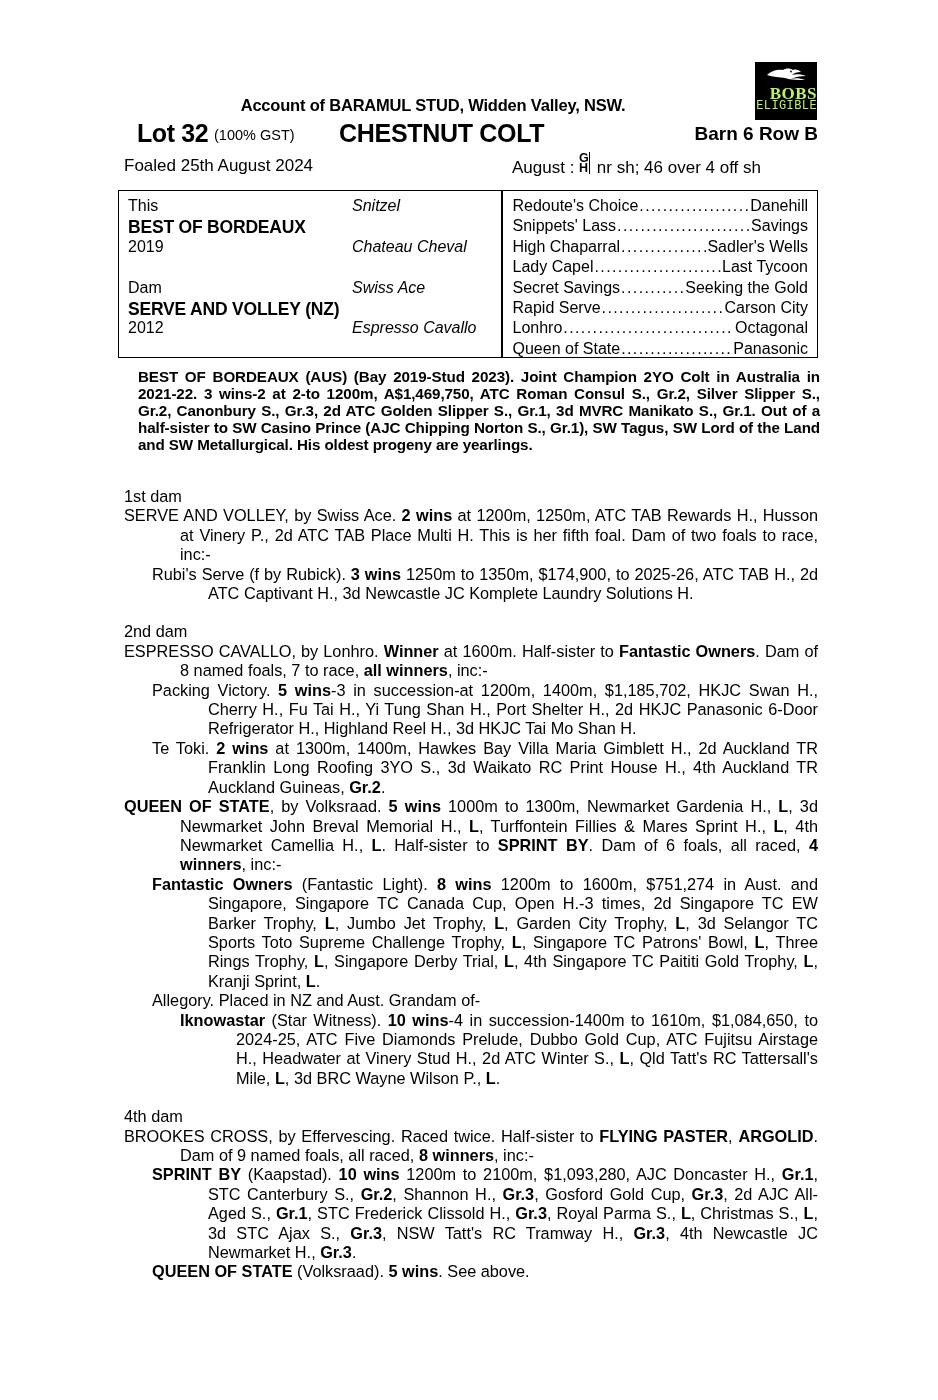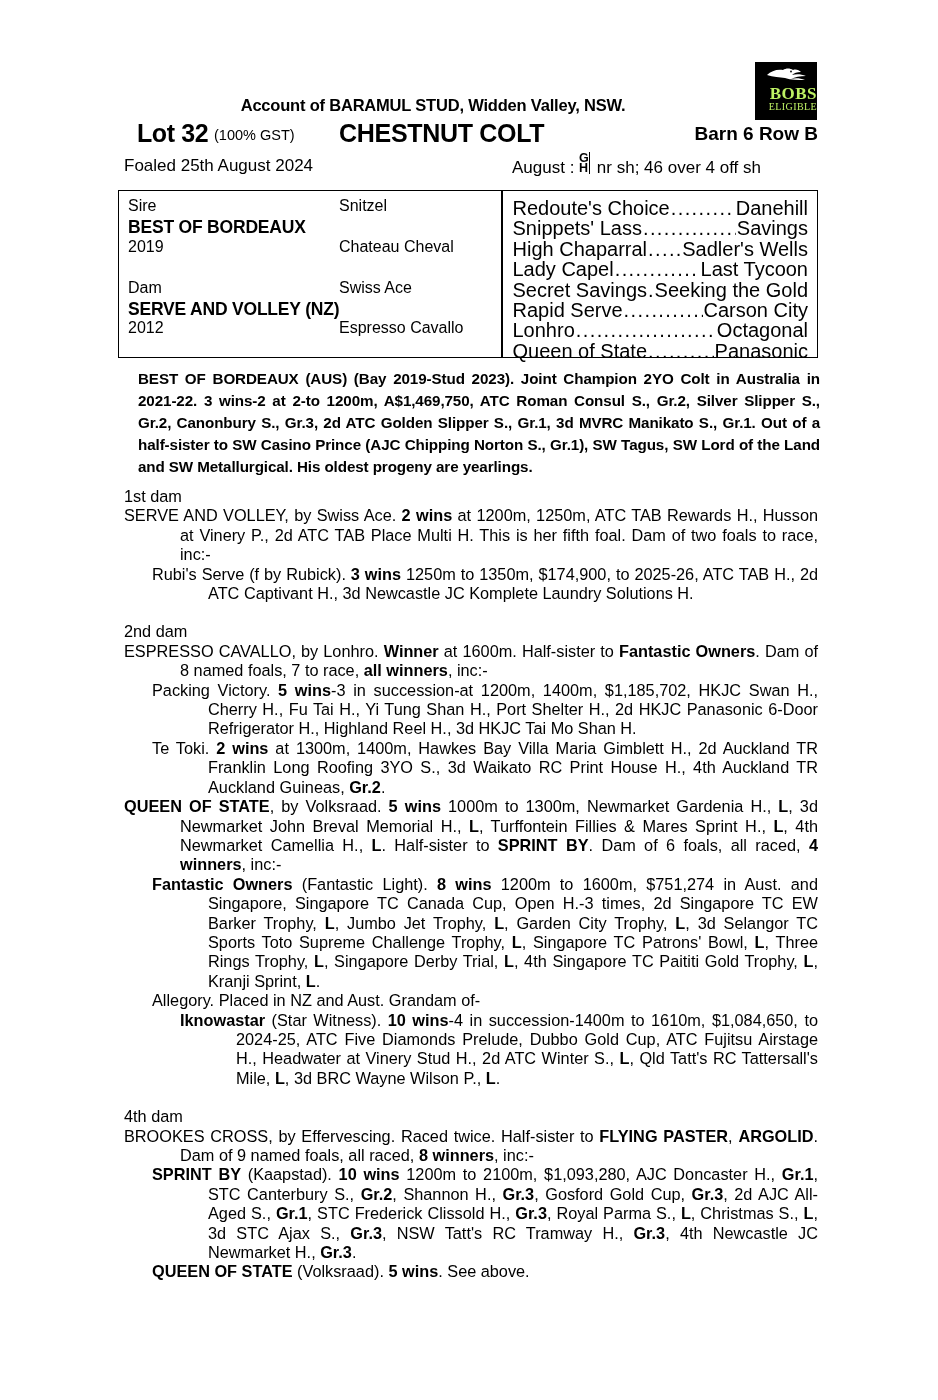--- a/index.html
+++ b/index.html
@@ -44,22 +44,22 @@
     display: block;
     font-family: "Liberation Serif", serif;
     font-weight: bold;
     font-size: 17px;
     line-height: 17px;
     letter-spacing: 0.5px;
     margin-top: 1px;
   }
   .bobs-logo .bobs-sub {
     display: block;
-    font-family: Liberation Serif, serif;
-    font-size: 10px;
+    font-family: Liberation Mono, monospace;
+    font-size: 12px;
     line-height: 9px;
     letter-spacing: 0.4px;
   }
 
   .account-line {
     position: absolute;
     left: 0;
     top: 96px;
     width: 866px;
     text-align: center;
@@ -196,35 +196,36 @@
     font-size: 16px;
     white-space: nowrap;
   }
   .pl-row .c1 {
     position: absolute;
     left: 0;
     top: 0;
   }
   .pl-row .c2 {
     position: absolute;
-    left: 211px;
-    top: 0;
+    left: 224px;
+    top: 0;
+    font-style: italic;
   }
   .pl-row.name .c1 {
     font-weight: bold;
     font-size: 17.5px;
     letter-spacing: -0.2px;
   }
 
   .pr-row {
     position: absolute;
     left: 10px;
     right: 9px;
     height: 21px;
-    font-size: 20px;
+    font-size: 16px;
     white-space: nowrap;
     display: flex;
     align-items: baseline;
   }
   .pr-row .nm { flex: 0 0 auto; }
   .pr-row .dots {
     flex: 1 1 auto;
     overflow: hidden;
     white-space: nowrap;
     letter-spacing: 1.4px;
@@ -233,21 +234,21 @@
   .pr-row .gp { flex: 0 0 auto; }
 
   
   .sire-blurb {
     position: absolute;
     left: 138px;
     top: 368px;
     width: 682px;
     font-weight: bold;
     font-size: 15.2px;
-    line-height: 22px;
+    line-height: 17px;
     text-align: justify;
     letter-spacing: -0.1px;
   }
 
   
   .notes {
     position: absolute;
     left: 124px;
     top: 487px;
     width: 694px;
@@ -303,21 +304,21 @@
         <span class="bar"></span>
       </span>
       <span>nr sh; 46 over 4 off sh</span>
     </span>
   </div>
 
   <div class="ped-table">
     <div class="ped-divider"></div>
     <div class="ped-left" id="ped-left">
         <div class="pl-row" style="top: 6px;">
-          <span class="c1">Sire</span>
+          <span class="c1">This</span>
           <span class="c2">Snitzel</span>
         </div>
         <div class="pl-row name" style="top: 26.4px;">
           <span class="c1">BEST OF BORDEAUX</span>
           <span class="c2"></span>
         </div>
         <div class="pl-row" style="top: 46.8px;">
           <span class="c1">2019</span>
           <span class="c2">Chateau Cheval</span>
         </div>

